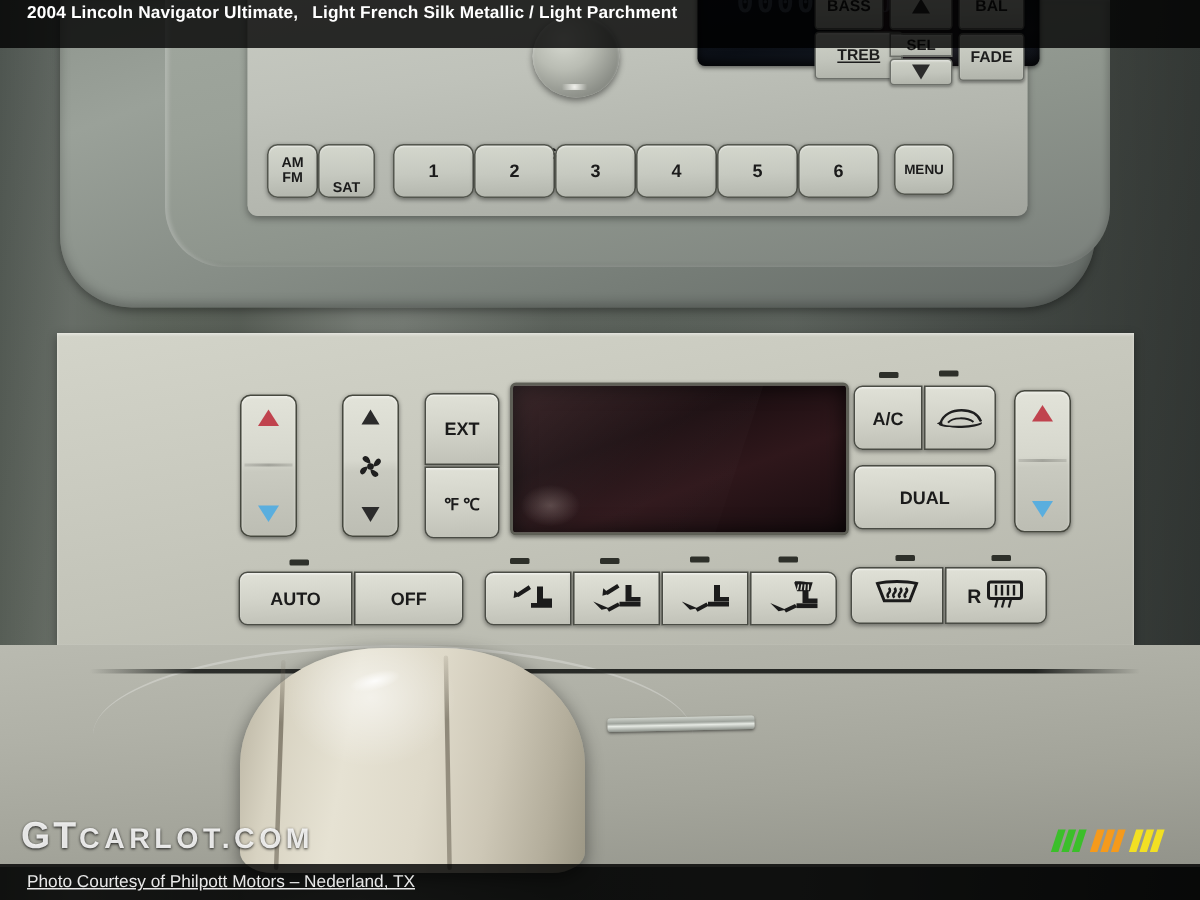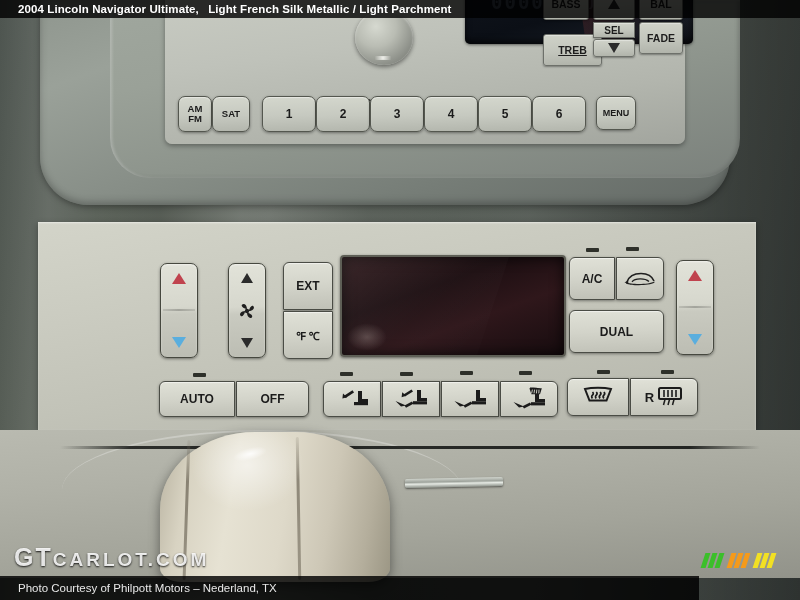--- a/index.html
+++ b/index.html
@@ -18,35 +18,35 @@
   .bg-sheen {
     position:absolute; inset:0;
     background:
       linear-gradient(90deg, rgba(255,255,255,0.00) 0%, rgba(255,255,255,0.10) 6%, rgba(255,255,255,0.02) 12%,
                               rgba(0,0,0,0.10) 20%, rgba(255,255,255,0.06) 30%, rgba(0,0,0,0.06) 46%,
                               rgba(255,255,255,0.05) 66%, rgba(0,0,0,0.12) 88%, rgba(0,0,0,0.25) 100%);
   }
 
   
   .titlebar {
-    position:absolute; left:0; top:0; width:800px; height:18px;
+    position:absolute; left:0; top:0; width:800px; height:32px;
     background:rgba(0,0,0,0.80);
     color:#fff; font-size:11.5px; line-height:18px;
     padding-left:18px; white-space:nowrap; letter-spacing:0.1px;
     z-index:60;
   }
   .titlebar .t-model { font-weight:700; }
   .titlebar .t-color { font-weight:700; }
 
   
   .footerbar {
-    position:absolute; left:0; bottom:0; width:699px; height:24px;
+    position:absolute; left:0; bottom:0; width:800px; height:24px;
     background:rgba(0,0,0,0.82);
     color:#e8e8e8; font-size:11.5px; line-height:24px;
-    padding-left:18px; white-space:nowrap; z-index:60;
+    padding-left:18px; white-space:nowrap; z-index:60;text-decoration:underline;
   }
 
   
   .watermark {
     position:absolute; left:14px; bottom:28px; z-index:55;
     color:rgba(255,255,255,0.88);
     letter-spacing:2px; font-weight:700;
     text-shadow:0 1px 2px rgba(0,0,0,0.85);
     user-select:none;
   }
@@ -133,21 +133,21 @@
   .preset-row { position:absolute; left:178px; top:96px; display:flex; align-items:flex-start; gap:0; }
   .pbtn {
     background:linear-gradient(178deg, #d4d7cd 0%, #c6c9c0 55%, #b3b6ad 100%);
     border:1.4px solid #54574f; border-radius:7px;
     font-size:12px; font-weight:700; color:#1b1b1b;
     display:flex; flex-direction:column; align-items:center; justify-content:center;
     box-shadow: 0 1px 3px rgba(0,0,0,0.4), inset 0 1px 1px rgba(255,255,255,0.45);
   }
   .pbtn.small { font-size:9.5px; line-height:10px; }
   .pbtn-amfm { width:34px; height:36px; }
-  .pbtn-sat   { width:38px; height:36px; }
+  .pbtn-sat   { width:38px; height:36px;justify-content:flex-end; }
   .pbtn-num   { width:54px; height:36px; }
   .pbtn-menu  { width:40px; height:34px; font-size:9px; }
 
   
   .climate-panel {
     position:absolute; left:38px; top:222px; width:718px; height:208px;
     background:linear-gradient(170deg, #d3d4c9 0%, #cbccc1 28%, #c2c3b8 58%, #b3b4aa 100%);
     box-shadow: 0 2px 6px rgba(0,0,0,0.35), inset 0 1px 2px rgba(255,255,255,0.5);
   }
 
@@ -256,21 +256,21 @@
 
     <div class="radio-display">
       <div class="radio-display-text">ד0ּ0  000000</div>
       <div class="radio-display-glare"></div>
     </div>
 
     <div class="audio-col" style="left:378px;top:-6px;">
       <div class="abtn" style="width:46px;height:32px;border-radius:0 0 3px 3px;">
         <span>BASS</span>
       </div>
-      <div class="abtn" style="width:59px;height:32px;margin-top:14px;text-decoration:underline;">
+      <div class="abtn" style="width:59px;height:32px;margin-top:1px;text-decoration:underline;">
         <span>TREB</span>
       </div>
     </div>
 
     <div class="audio-col" style="left:428px;top:-6px;">
       <div class="abtn" style="width:42px;height:32px;border-radius:0 0 3px 3px;">
         <span class="arrow-up-dark"></span>
       </div>
       <div class="abtn" style="width:42px;height:16px;margin-top:2px;border-radius:0;font-size:10px;">
         <span>SEL</span>

